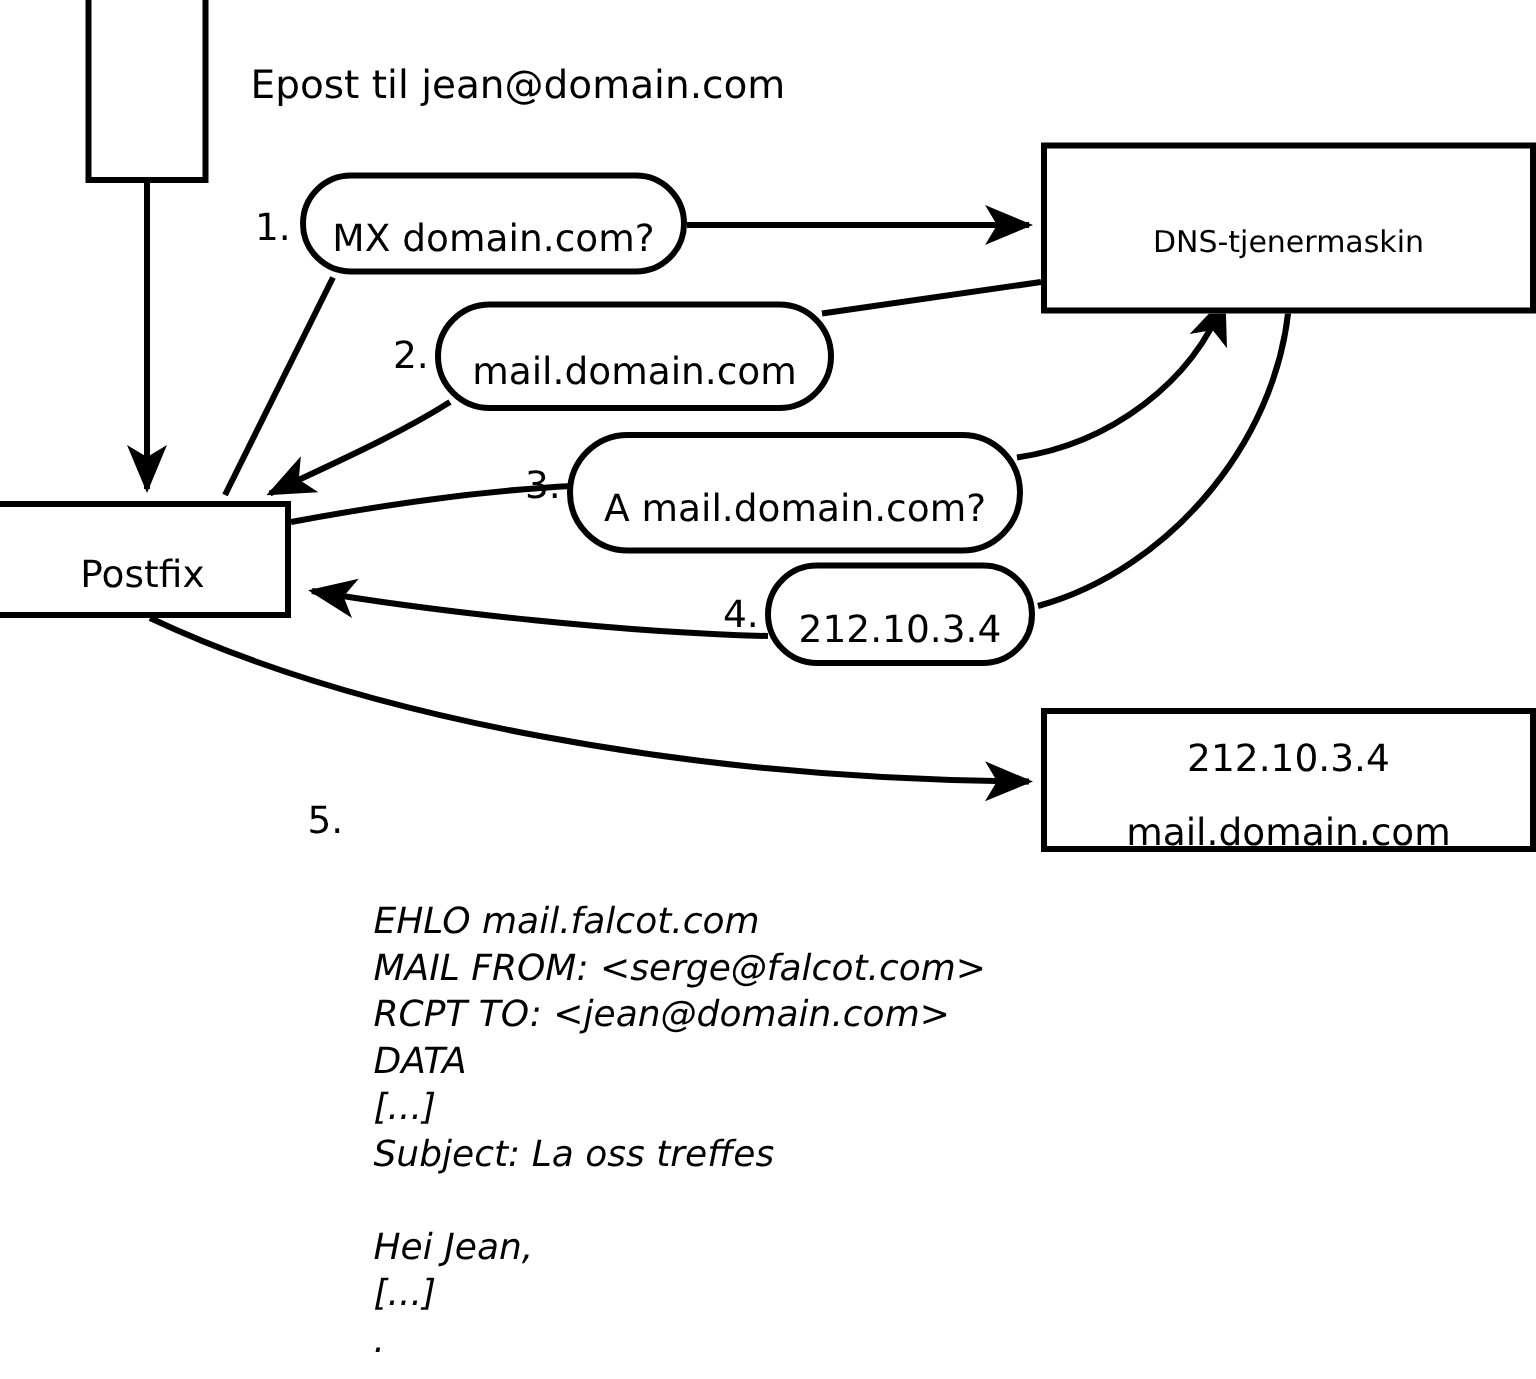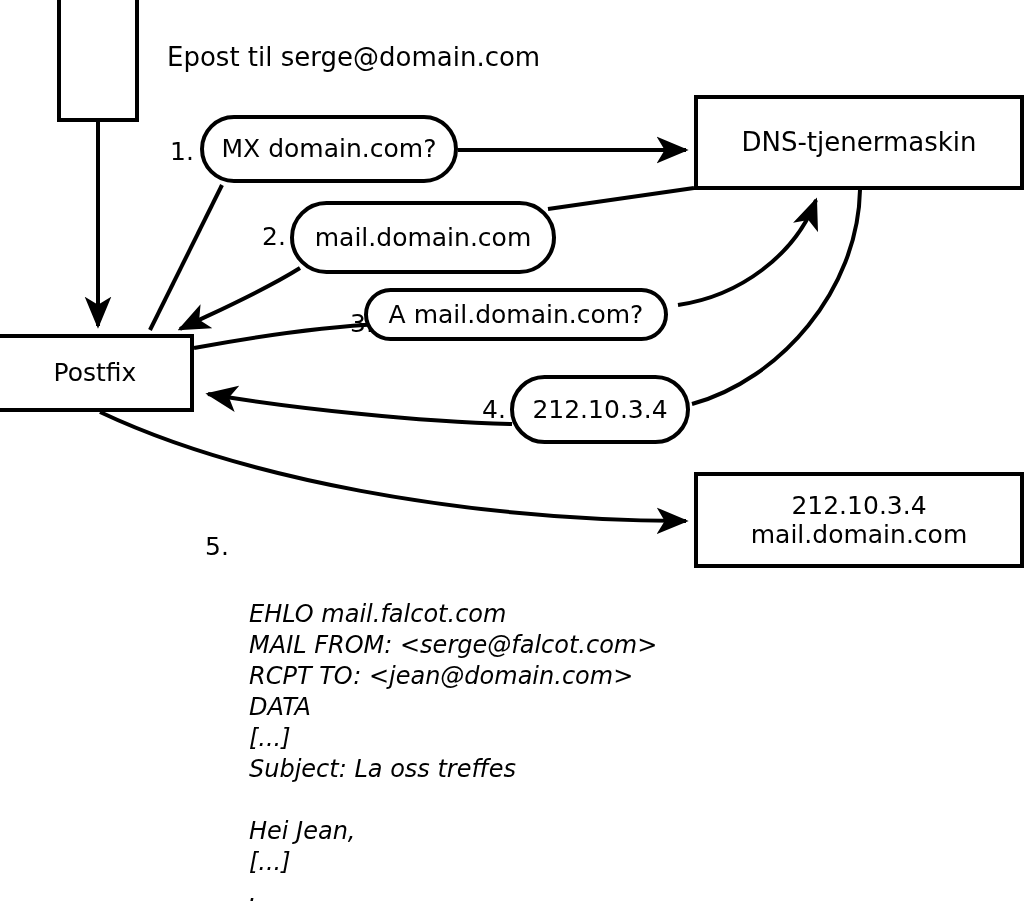--- a/index.html
+++ b/index.html
@@ -37,20 +37,21 @@
     align-items: center;
     justify-content: center;
     text-align: center;
     line-height: 1.18;
   }
   .rect-node { border-radius: 0; }
   .pill-node { border-radius: 999px; }
   .node-line {
     display: block;
     white-space: nowrap;
+    margin-top: 20px;
   }
   .txt {
     position: absolute;
     white-space: pre;
     line-height: 1.0;
   }
   .step-num {
     position: absolute;
     white-space: nowrap;
   }
@@ -69,22 +70,22 @@
     left: -4px;
     top: 334px;
     width: 198px;
     height: 78px;
     font-size: 25px;
   }
   #node-dns {
     left: 694px;
     top: 95px;
     width: 330px;
-    height: 95px;
-    font-size: 26px;
+    height: 114px;
+    font-size: 20px;
   }
   #node-mailserver {
     left: 694px;
     top: 472px;
     width: 330px;
     height: 96px;
     font-size: 25px;
   }
   #node-q1 {
     left: 200px;
@@ -94,24 +95,24 @@
     font-size: 25px;
   }
   #node-q2 {
     left: 290px;
     top: 201px;
     width: 266px;
     height: 73px;
     font-size: 25px;
   }
   #node-q3 {
-    left: 364px;
+    left: 378px;
     top: 288px;
     width: 304px;
-    height: 53px;
+    height: 81px;
     font-size: 25px;
   }
   #node-q4 {
     left: 510px;
     top: 375px;
     width: 180px;
     height: 69px;
     font-size: 25px;
   }
   #step-1 { left: 170px; top: 137px; font-size: 25px; }
@@ -155,21 +156,21 @@
 
     <path d="M 678 305 C 740 296 795 255 816 200" fill="none" stroke="#000000" stroke-width="4" marker-end="url(#ah)"></path>
 
     <path d="M 860 190 C 858 290 780 380 692 404" fill="none" stroke="#000000" stroke-width="4"></path>
 
     <path d="M 512 424 C 420 422 290 408 208 394" fill="none" stroke="#000000" stroke-width="4" marker-end="url(#ah)"></path>
 
     <path d="M 100 412 C 240 478 460 520 686 521" fill="none" stroke="#000000" stroke-width="4" marker-end="url(#ah)"></path>
   </svg>
 
-  <div class="txt" id="title-text">Epost til serge@domain.com</div>
+  <div class="txt" id="title-text">Epost til jean@domain.com</div>
 
   <div class="node rect-node" id="node-client">
     <span class="node-line"></span>
   </div>
 
   <div class="node rect-node" id="node-postfix">
     <span class="node-line">Postfix</span>
   </div>
 
   <div class="node rect-node" id="node-dns">

